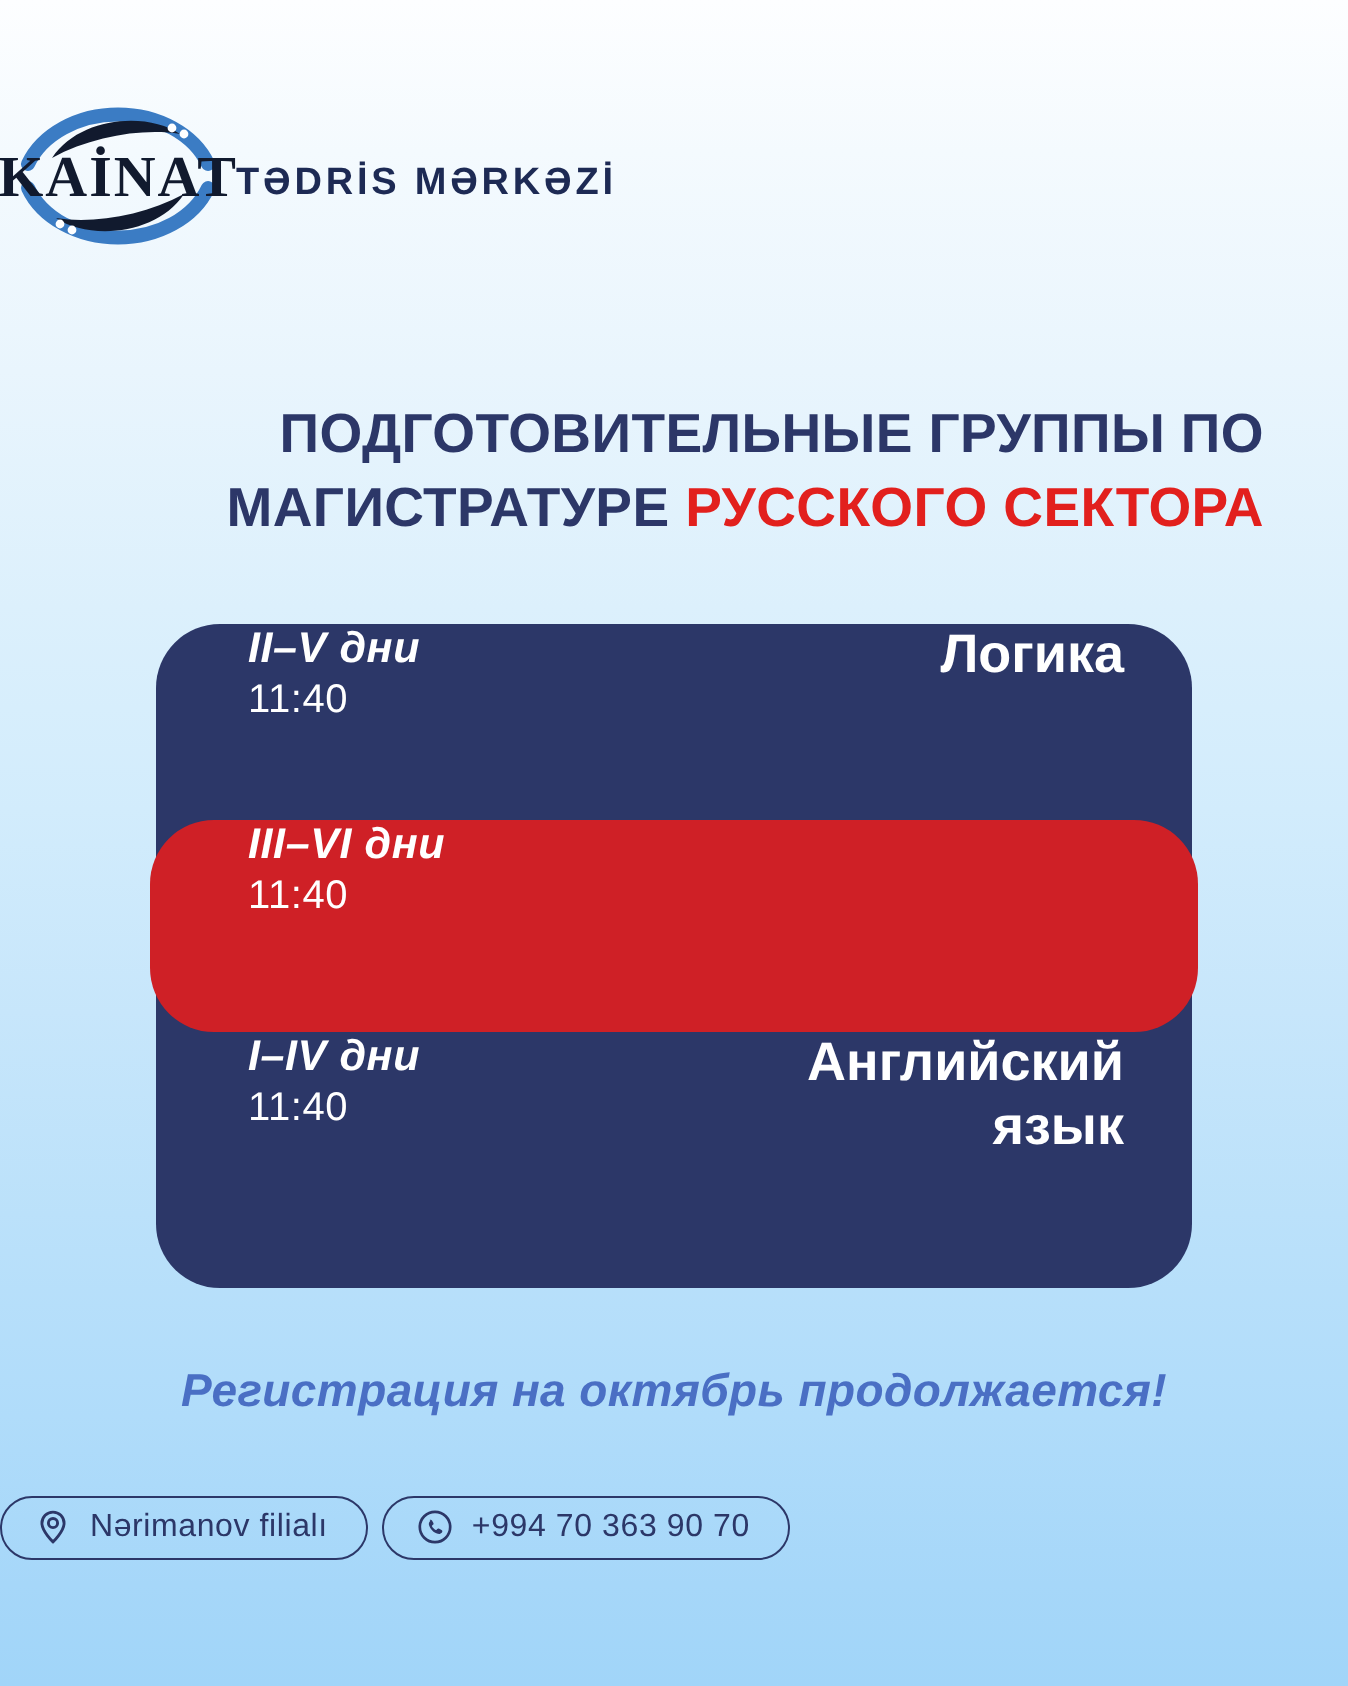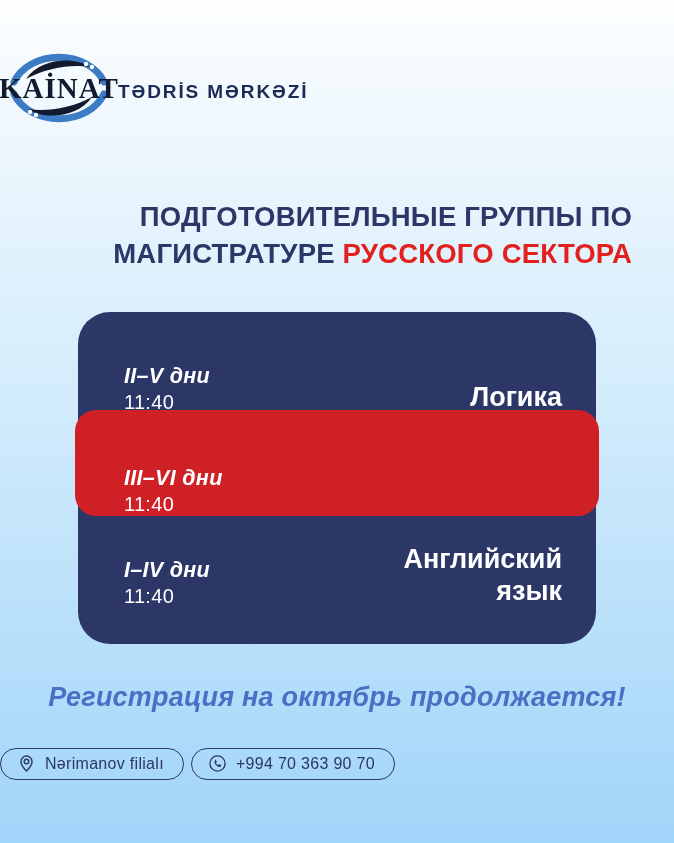--- a/index.html
+++ b/index.html
@@ -89,32 +89,32 @@
     inset: 0;
     background: #2c3768;
     border-radius: 32px;
   }
   .row {
     position: absolute;
     left: 0;
     width: 100%;
     box-sizing: border-box;
     display: flex;
-    align-items: flex-end;
+    align-items: flex-start;
     justify-content: space-between;
     padding: 0 34px 0 46px;
   }
   .row-logic      { top: 0;    height: 102px; }
   .row-info {
     top: 98px;
     height: 106px;
     left: -3px;
     width: 524px;
     background: #cf2026;
-    border-radius: 21px;
+    border-radius: 32px;
     padding: 0 37px 0 49px;
     z-index: 2;
   }
   .row-english    { top: 204px; height: 92px; }
 
   .when {
     display: flex;
     flex-direction: column;
     gap: 2px;
     color: #ffffff;
@@ -140,21 +140,21 @@
     white-space: pre-line;
   }
 
   
   .reg-note {
     position: absolute;
     top: 682px;
     left: 0;
     right: 0;
     text-align: center;
-    font-size: 27px;
+    font-size: 23px;
     font-weight: 700;
     font-style: italic;
     color: #4a6fc4;
     letter-spacing: 0.2px;
   }
 
   
   .contacts {
     position: absolute;
     top: 748px;

